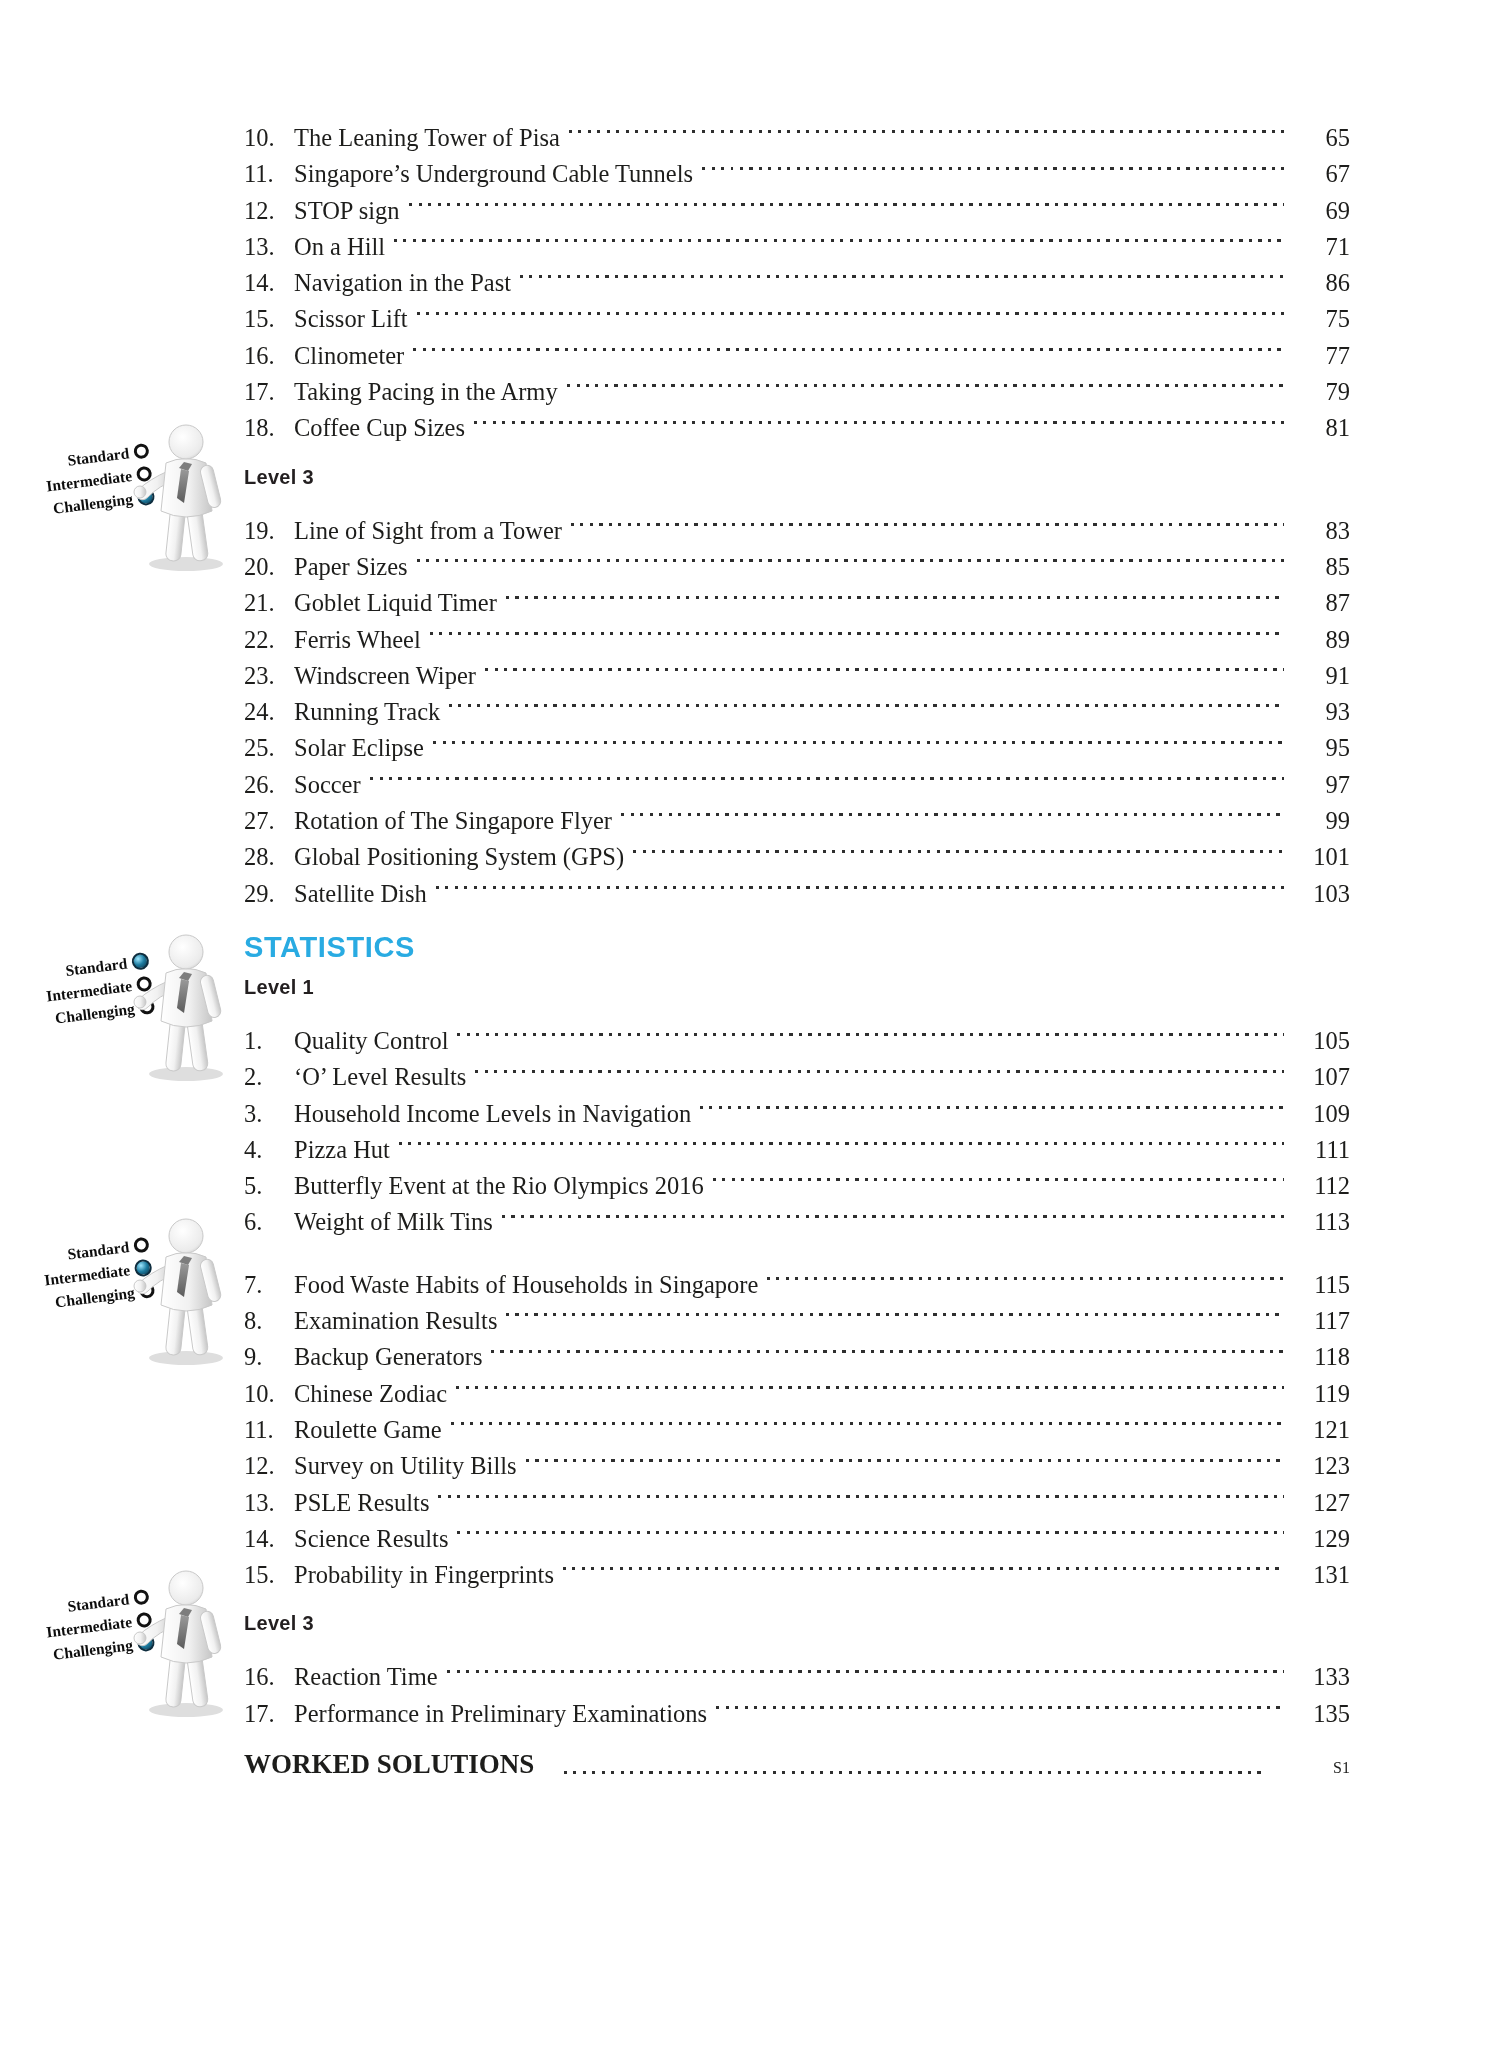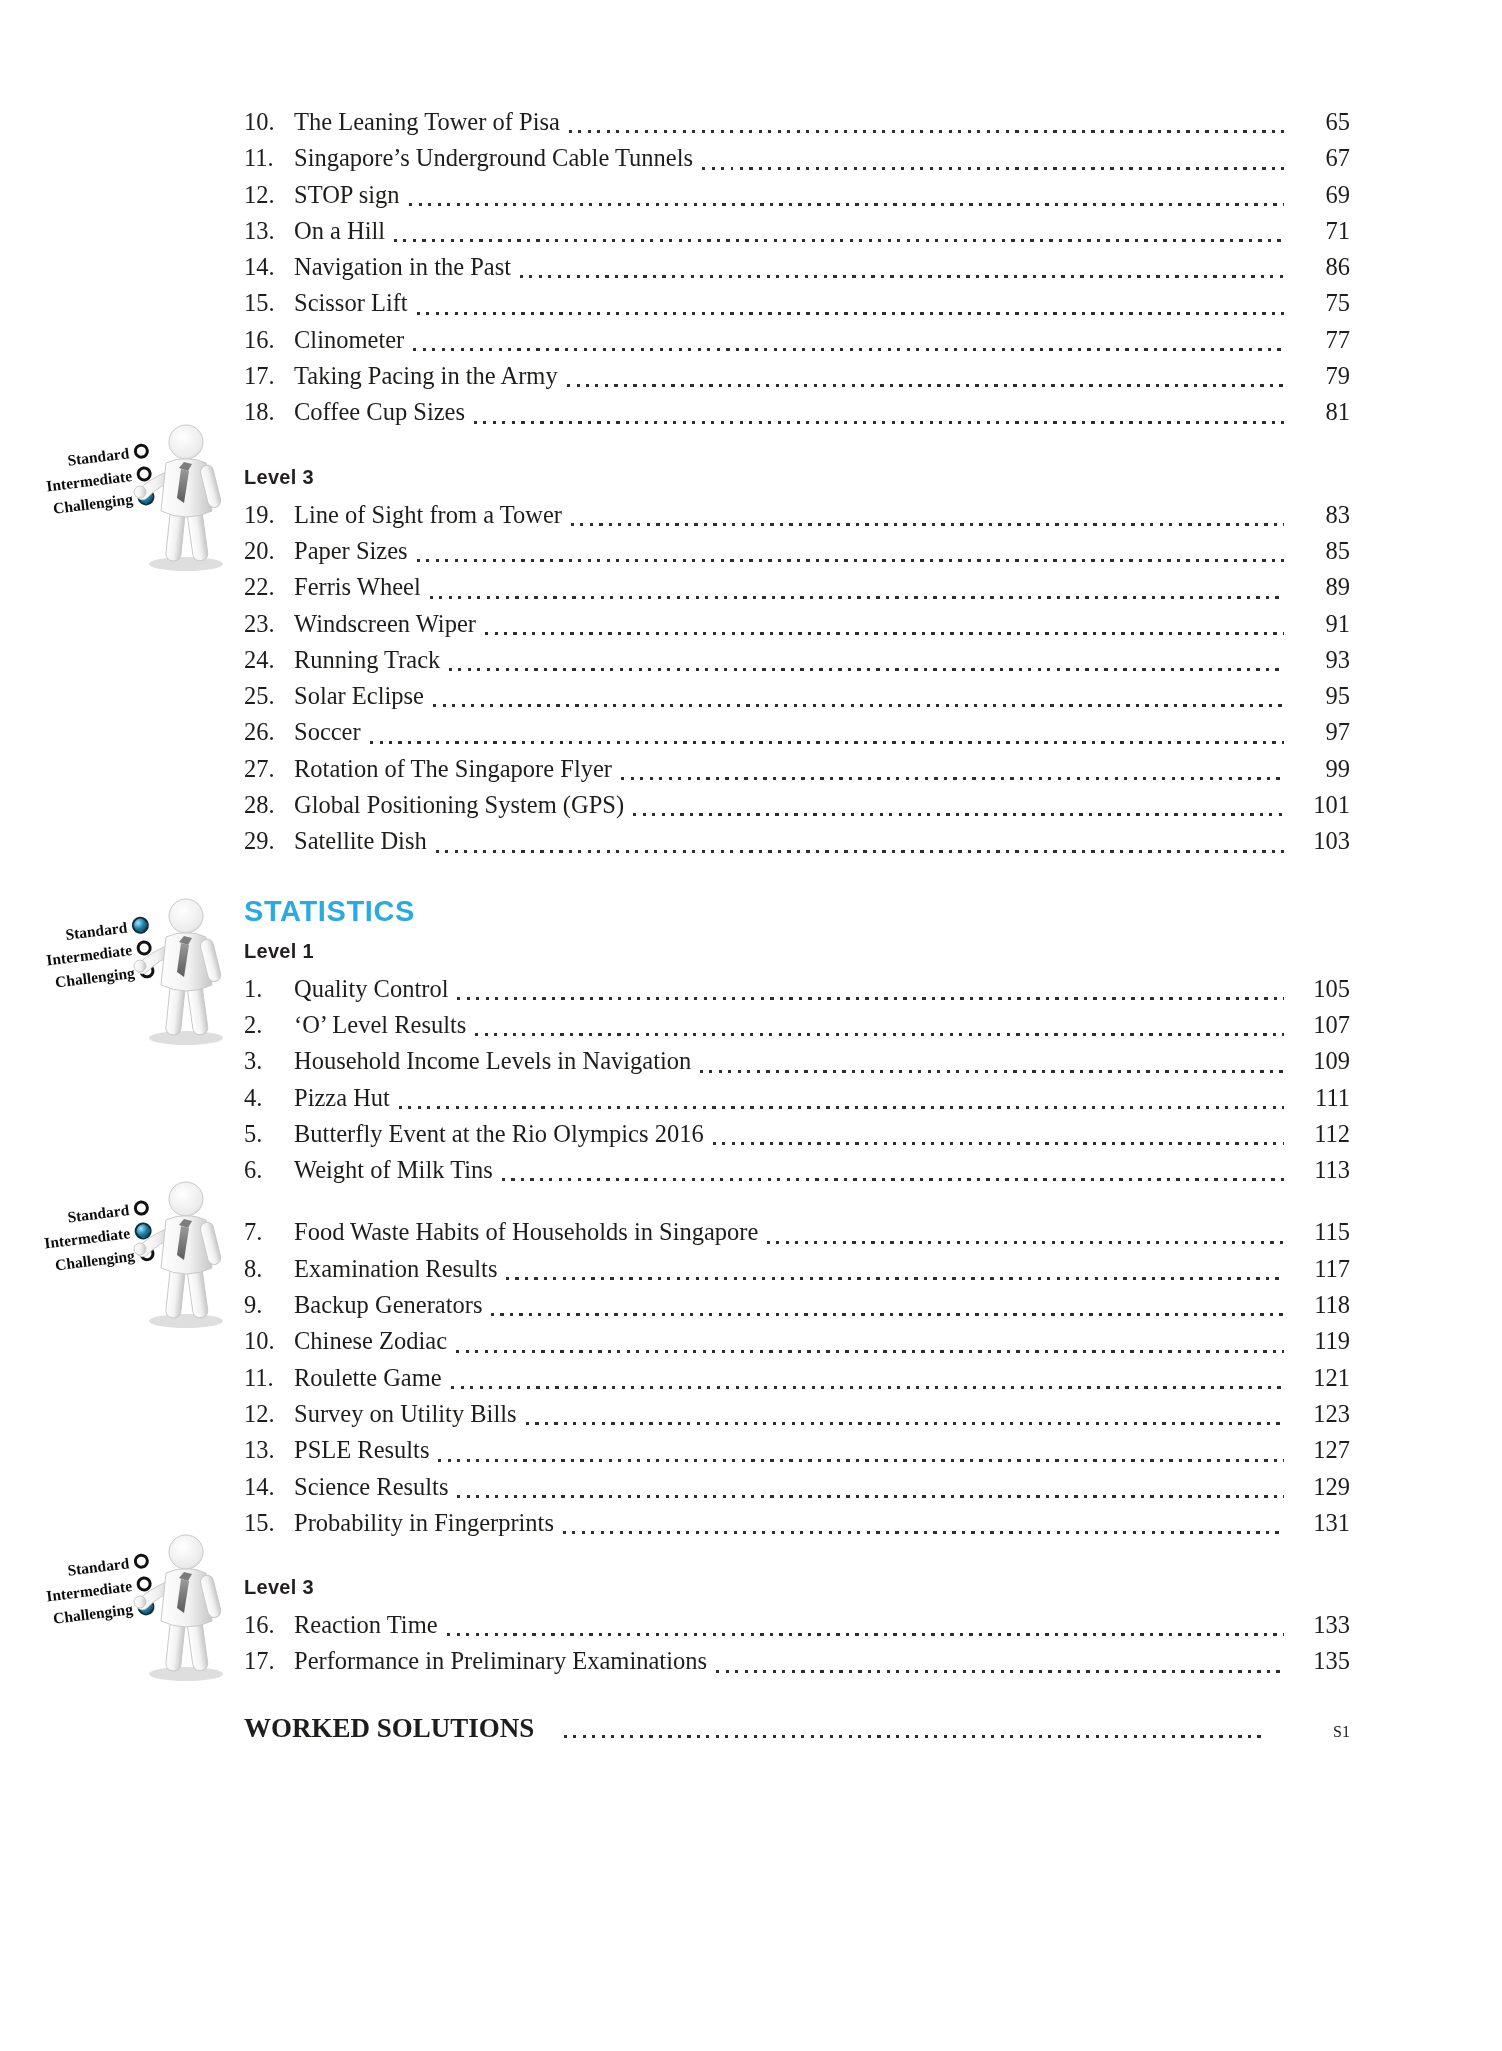--- a/index.html
+++ b/index.html
@@ -8,21 +8,21 @@
     --body:#1d1d1b;
     --ball:#1d7ca0;
   }
   html,body{margin:0;padding:0;}
   body{
     width:1502px;height:2051px;position:relative;background:#ffffff;
     font-family:"Liberation Serif",serif;color:var(--body);overflow:hidden;
   }
   .content{position:absolute;left:244px;top:104px;width:1106px;}
   .row{display:flex;align-items:baseline;height:36.3px;line-height:36.3px;font-size:24.5px;}
-  .num{flex:0 0 50px;}
+  .num{flex:0 0 50px;margin-top:16px;}
   .title{white-space:nowrap;padding-right:5px;}
   .dots{
     flex:1 1 auto;min-width:24px;height:3px;align-self:flex-end;
     margin:0 10px 7px 4px;
     background:repeating-linear-gradient(to right,#2e2e2e 0 3px,transparent 3px 9.5px);
   }
   .pagenum{flex:0 0 56px;text-align:right;}
   .list-block{margin:0;}
   .level-block{position:relative;margin-top:26px;}
   .level-header{
@@ -167,20 +167,26 @@
         <span class="dots"></span>
         <span class="pagenum">83</span>
       </div>
       <div class="row">
         <span class="num">20.</span>
         <span class="title">Paper Sizes</span>
         <span class="dots"></span>
         <span class="pagenum">85</span>
       </div>
       <div class="row">
+        <span class="num">21.</span>
+        <span class="title">Goblet Liquid Timer</span>
+        <span class="dots"></span>
+        <span class="pagenum">87</span>
+      </div>
+      <div class="row">
         <span class="num">22.</span>
         <span class="title">Ferris Wheel</span>
         <span class="dots"></span>
         <span class="pagenum">89</span>
       </div>
       <div class="row">
         <span class="num">23.</span>
         <span class="title">Windscreen Wiper</span>
         <span class="dots"></span>
         <span class="pagenum">91</span>

